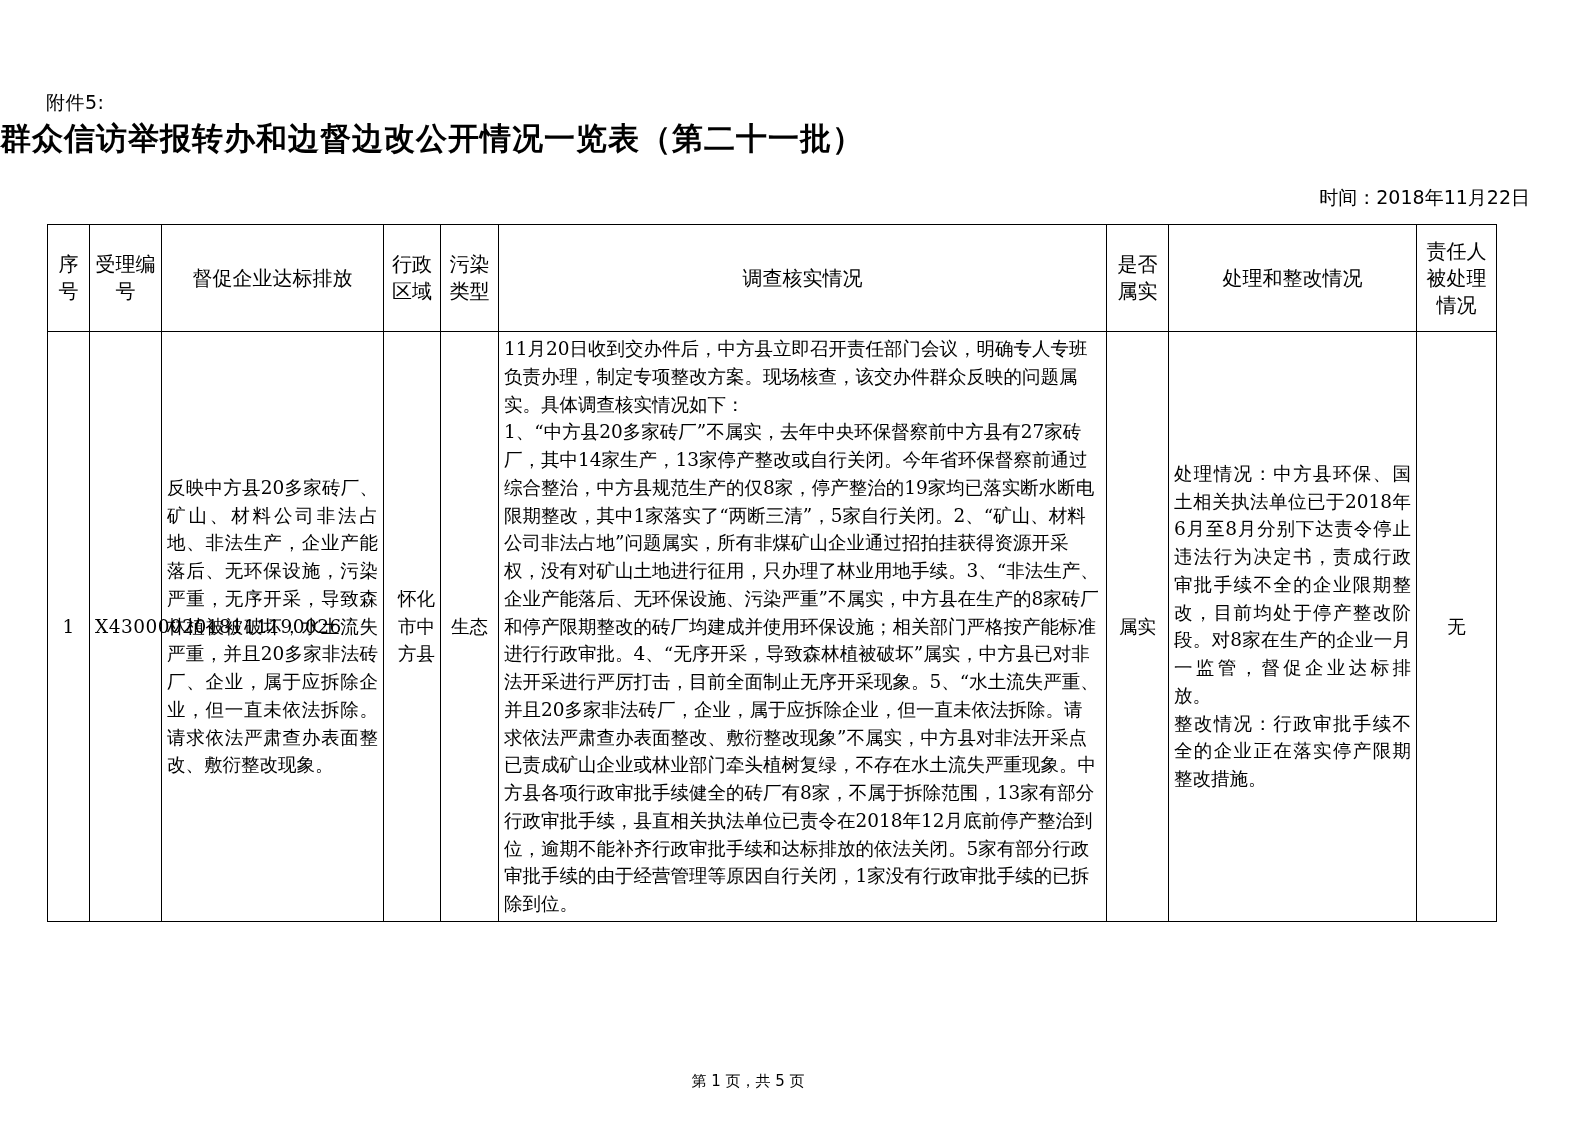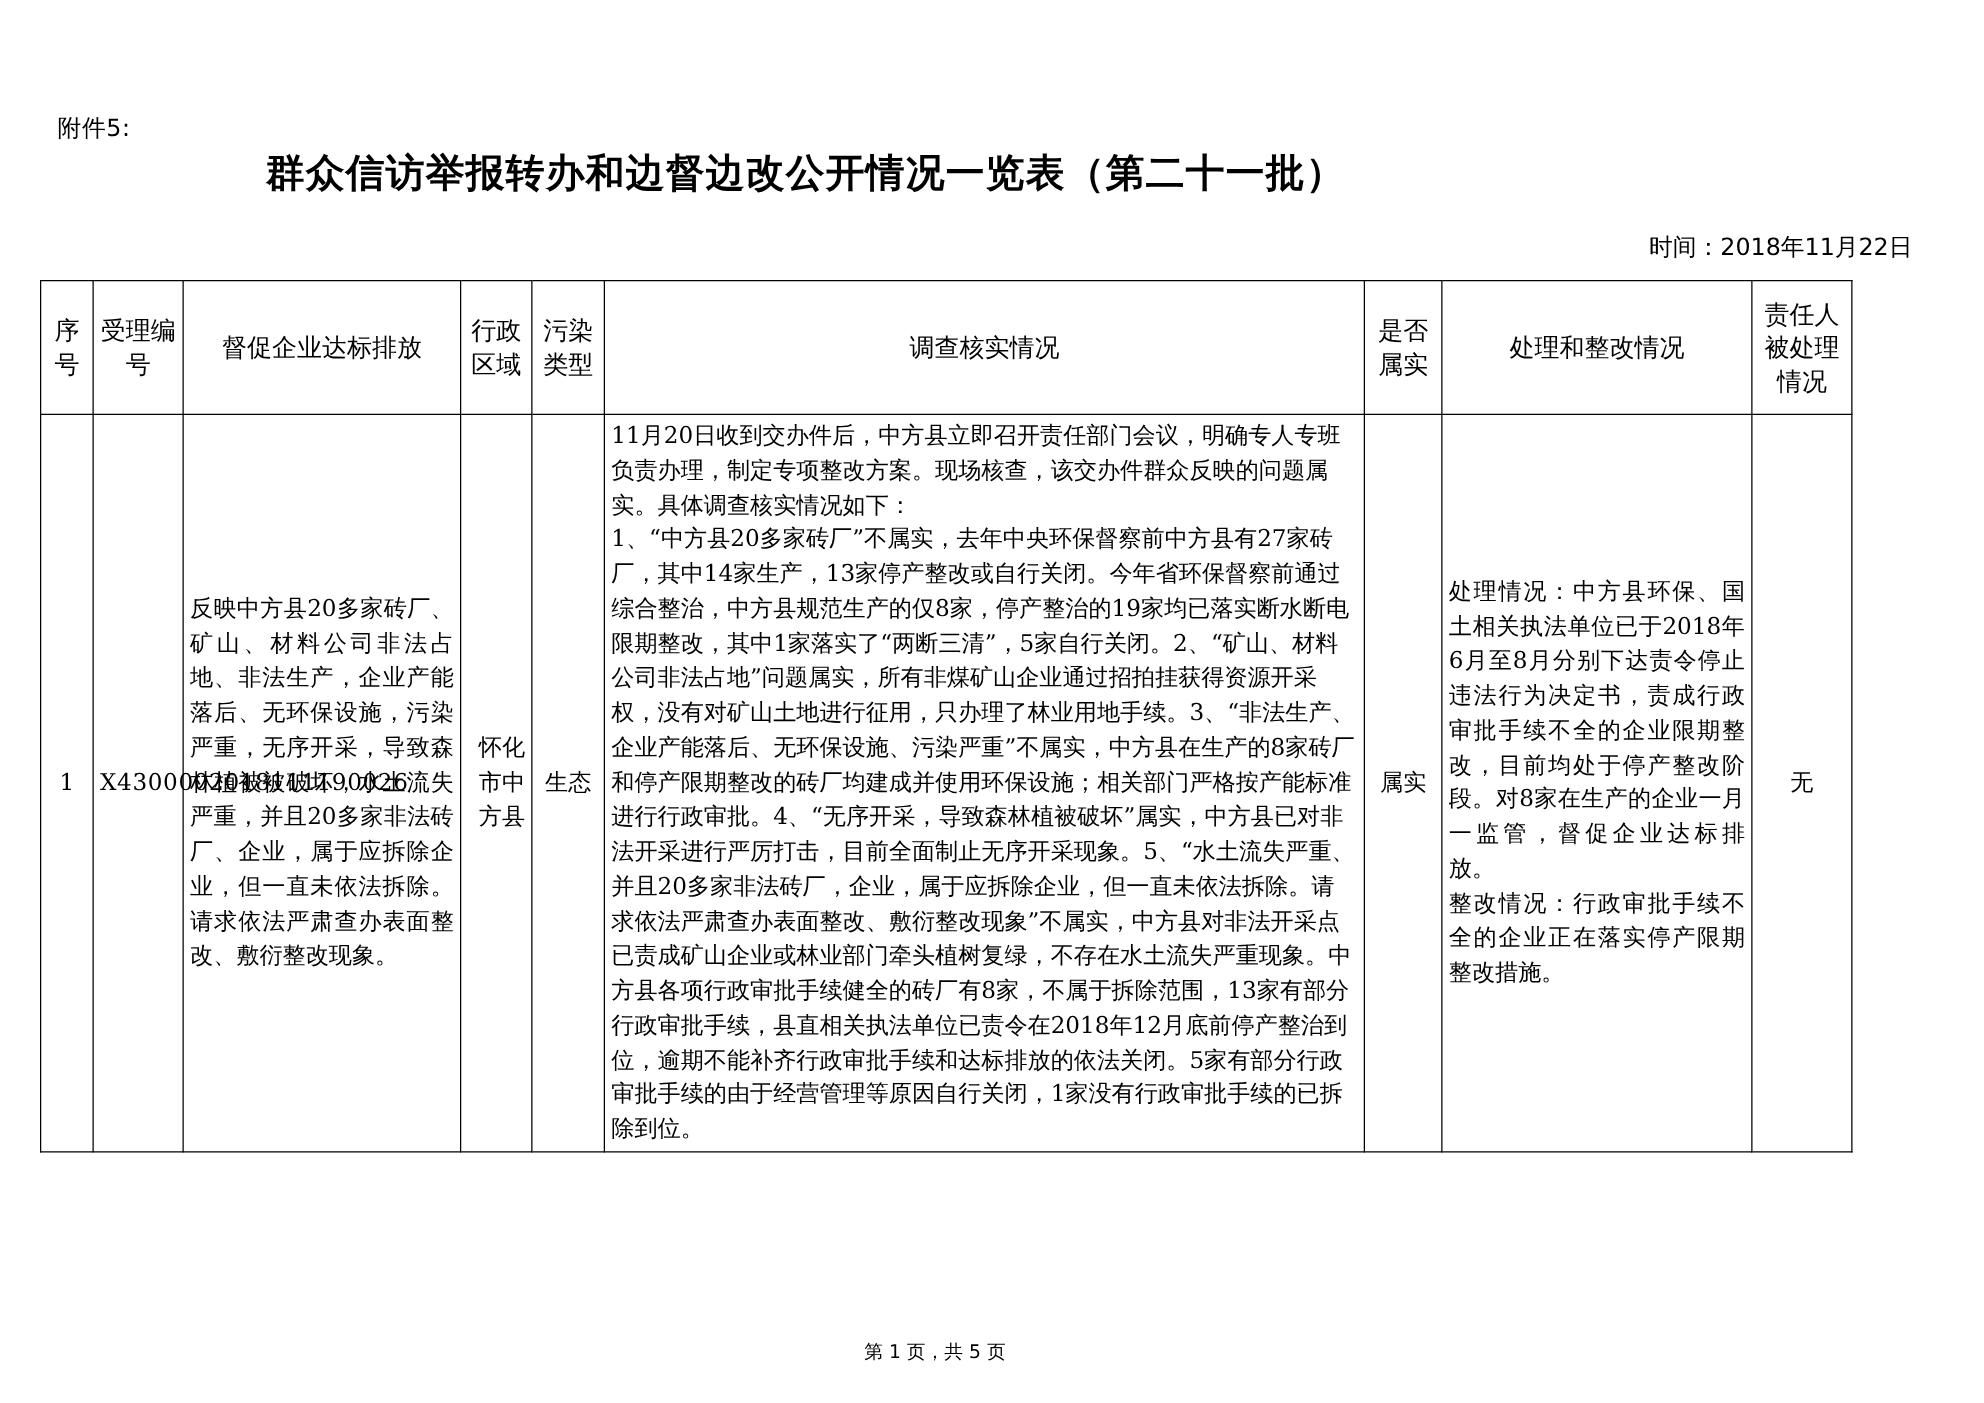--- a/index.html
+++ b/index.html
@@ -29,35 +29,34 @@
     font-size: 19px;
     font-family: "DejaVu Sans", "Liberation Sans", sans-serif;
     letter-spacing: 0.5px;
     margin-top: 24px;
   }
   .doc-title {
     position: absolute;
     left: 0;
     top: 118px;
     width: 1289px;
-    text-align: center;
     font-size: 31px;
     font-weight: bold;
     letter-spacing: 1px;
   }
   .doc-date {
     position: absolute;
     right: 57px;
     top: 185px;
     font-size: 19px;
     font-family: "DejaVu Sans", "Liberation Sans", sans-serif;
   }
   table.main {
     position: absolute;
-    left: 32px;
+    left: 47px;
     top: 224px;
     width: 1359px;
     border-collapse: collapse;
     table-layout: fixed;
   }
   table.main th, table.main td {
     border: 1.5px solid #000000;
     vertical-align: middle;
     padding: 3px 5px;
     font-size: 18.5px;

